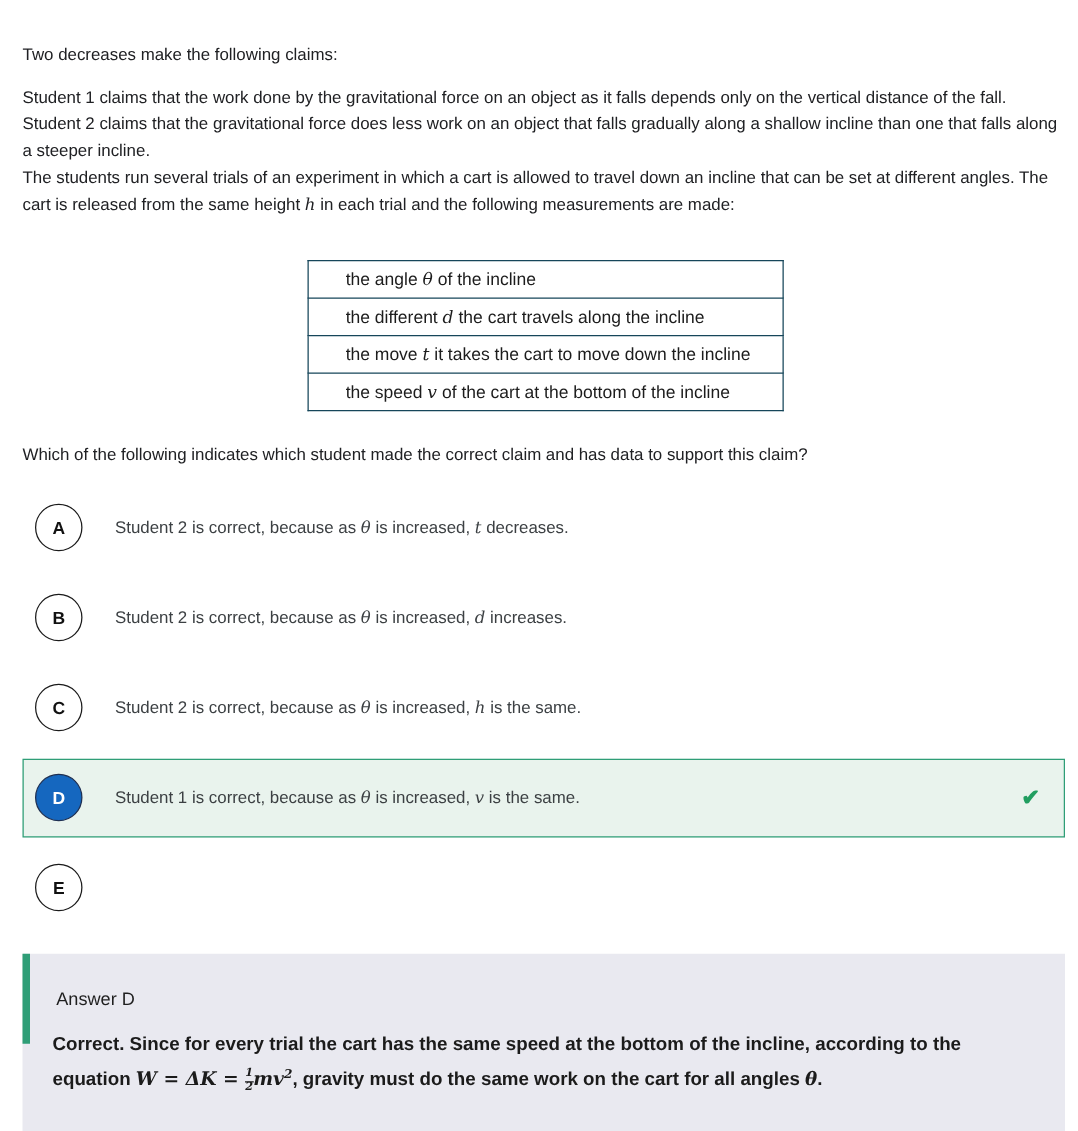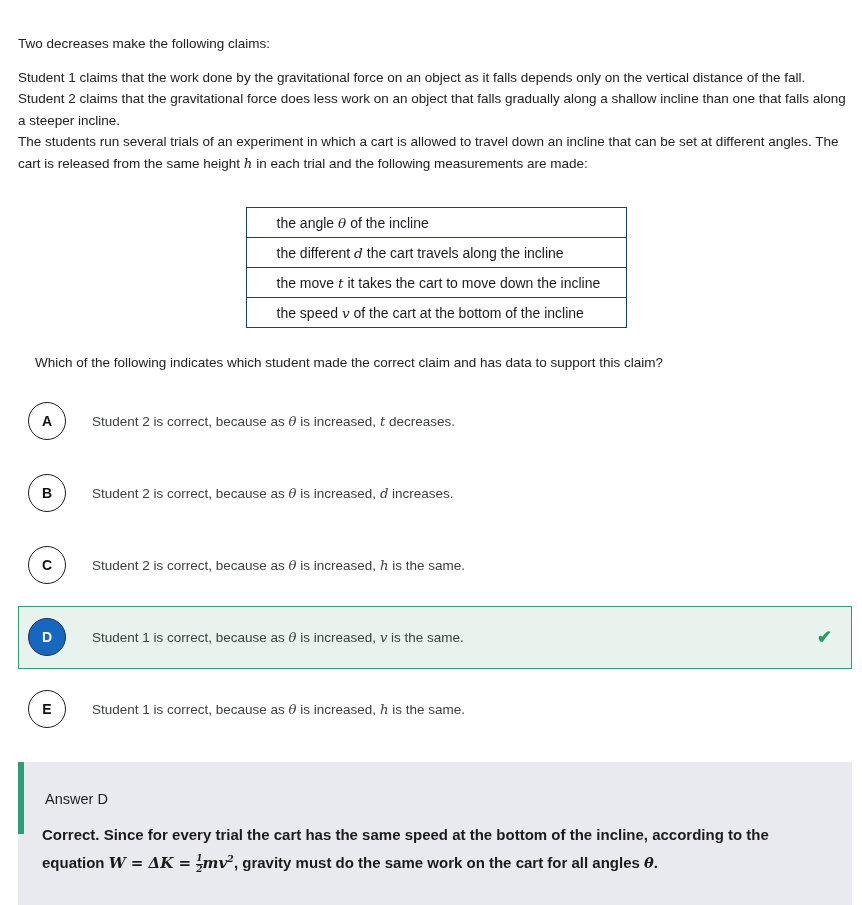--- a/index.html
+++ b/index.html
@@ -41,21 +41,20 @@
     padding: 0 10px 0 30px;
     font-size: 14px;
     color: #1c1c1c;
     white-space: nowrap;
   }
 
   .prompt {
     margin-top: 24px;
     font-size: 13.5px;
     color: #202124;
-    margin-left: 17px;
   }
 
   .options { margin-top: 16px; }
   .option {
     display: flex;
     align-items: center;
     height: 63px;
     width: 834px;
     margin-bottom: 9px;
     border: 1px solid transparent;
@@ -185,21 +184,20 @@
     </div>
 
     <div class="option selected">
       <div class="letter-circle">D</div>
       <div class="option-text"><span>Student 1 is correct, because as </span><span class="mvar">θ</span><span> is increased, </span><span class="mvar">v</span><span> is the same.</span></div>
       <span class="check">✔</span>
     </div>
 
     <div class="option">
       <div class="letter-circle">E</div>
-      <div class="option-text"><span>Student 1 is correct, because as </span><span class="mvar">θ</span><span> is increased, </span><span class="mvar">h</span><span> is the same.</span></div>
     </div>
 
   </div>
 
   <div class="answer-panel">
     <div class="green-bar"></div>
     <div class="answer-label">Answer D</div>
     <div class="answer-expl"><span>Correct. Since for every trial the cart has the same speed at the bottom of the incline, according to the equation </span><span class="eq"><span>W</span><span class="eq-rel"> = </span><span>ΔK</span><span class="eq-rel"> = </span><span class="frac"><span class="num">1</span><span class="den">2</span></span><span>mv</span><sup class="eq-sup">2</sup></span><span>, gravity must do the same work on the cart for all angles </span><span class="mvar">θ</span><span>.</span></div>
   </div>
 

